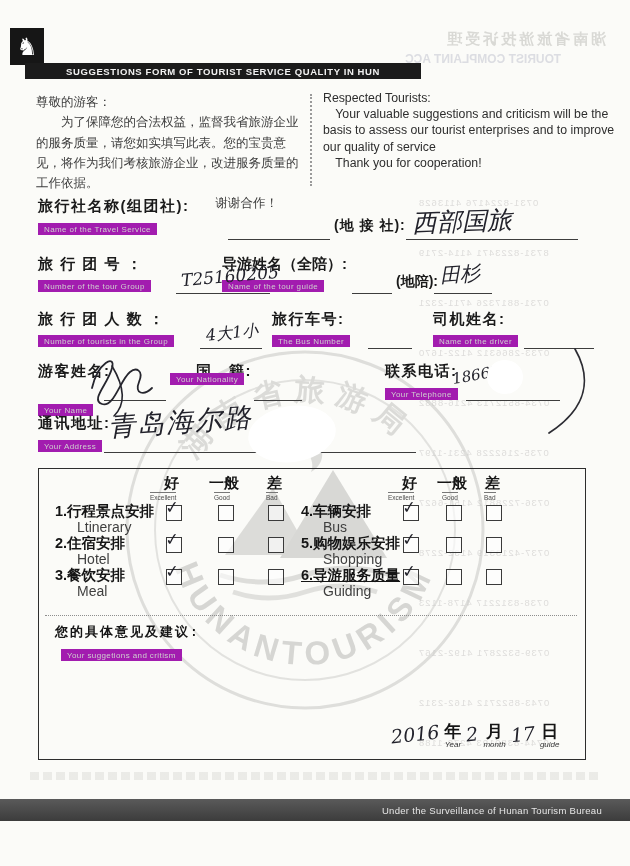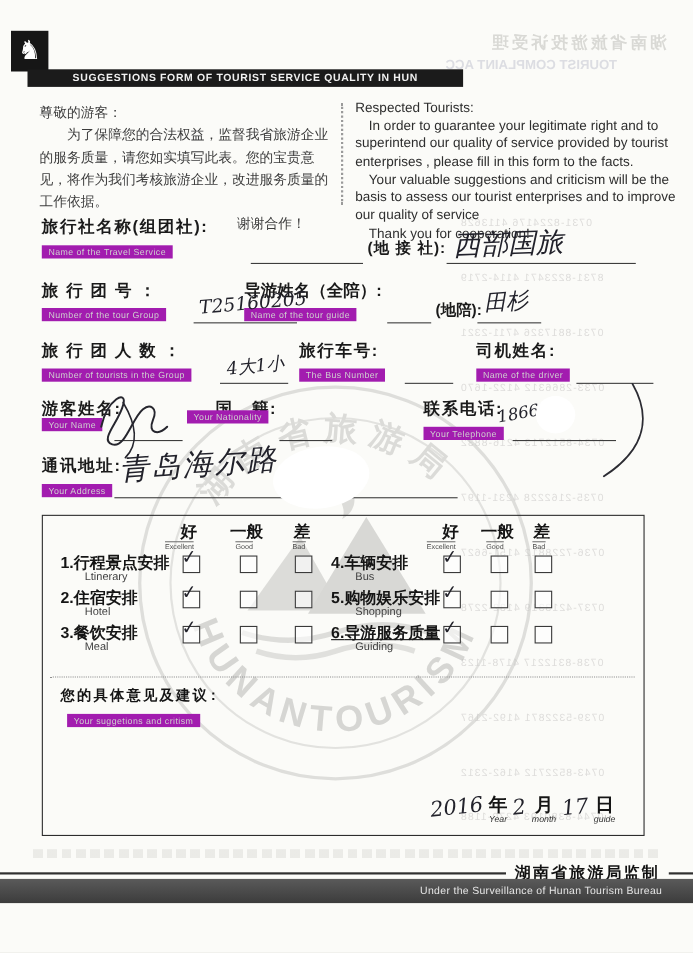--- a/index.html
+++ b/index.html
@@ -35,21 +35,21 @@
   .ul{border-bottom:1.6px solid #3d3d3d;z-index:4;}
   .hw{font-family:"DejaVu Serif",serif;font-style:italic;color:#22222b;z-index:6;white-space:nowrap;}
   .blob{background:#ffffff;border-radius:50%;z-index:7;}
   .ink{z-index:8;}
   
   .box{left:38px;top:468px;width:546px;height:290px;border:1.6px solid #2d2d2d;z-index:5;background:transparent;}
   .box .abs{position:absolute;}
   .colcn{font-weight:bold;font-size:15px;color:#151515;}
   .colen{font-size:6.5px;color:#4a4a4a;border-top:1px solid #777;padding-top:1px;}
   .item-cn{font-weight:bold;font-size:14.5px;color:#151515;white-space:nowrap;}
-  .item-en{font-size:10px;color:#3f3f3f;padding-left:22px;}
+  .item-en{font-size:14px;color:#3f3f3f;padding-left:22px;}
   .cb{width:14px;height:14px;border:1.6px solid #3a3a3a;background:rgba(255,255,255,.6);}
   .ck{font-size:17px;color:#23232b;transform:rotate(-6deg);z-index:6;font-family:"DejaVu Sans",sans-serif;}
   .dotline{border-top:1.6px dotted #8e8e8e;}
   .sug-lbl{font-weight:bold;font-size:13px;letter-spacing:2px;color:#151515;font-family:Liberation Mono, monospace;}
   
   .date-row{display:flex;align-items:flex-end;gap:5px;z-index:6;}
   .date-unit{display:flex;flex-direction:column;align-items:center;line-height:1;}
   .date-unit .cjk{font-weight:bold;font-size:17px;color:#151515;}
   .date-unit .en{font-size:8px;color:#333;margin-top:1px;font-style:italic;}
   .date-hw{font-family:"DejaVu Serif",serif;font-style:italic;font-size:19px;color:#22222b;
@@ -113,21 +113,20 @@
   <div class="abs en-bar">SUGGESTIONS FORM OF TOURIST SERVICE QUALITY IN HUN</div>
 
   <div class="abs notice-cn">
     <div>尊敬的游客：</div>
     <div class="body">为了保障您的合法权益，监督我省旅游企业的服务质量，请您如实填写此表。您的宝贵意见，将作为我们考核旅游企业，改进服务质量的工作依据。</div>
     <div class="closing">谢谢合作！</div>
   </div>
   <div class="abs divider"></div>
   <div class="abs notice-en">
     <p>Respected Tourists:</p>
-    <p class="ind">In order to guarantee your legitimate right and to superintend our quality of service provided by tourist enterprises , please fill in this form to the facts.</p>
     <p class="ind">Your valuable suggestions and criticism will be the basis to assess our tourist enterprises and to improve our quality of service</p>
     <p class="ind">Thank you for cooperation!</p>
   </div>
 
   <div class="abs lbl" style="left:38px;top:197px;">旅行社名称(组团社):</div>
   <div class="abs chip" style="left:38px;top:223px;">Name of the Travel Service</div>
   <div class="abs ul" style="left:228px;top:226px;width:102px;height:13px;"></div>
   <div class="abs lbl2" style="left:334px;top:217px;letter-spacing:1px;">(地 接 社):</div>
   <div class="abs hw" style="left:412px;top:205px;font-size:25px;transform:rotate(-2deg);">西部国旅</div>
   <div class="abs ul" style="left:406px;top:226px;width:172px;height:13px;"></div>
@@ -148,21 +147,21 @@
   <div class="abs hw" style="left:206px;top:323px;font-size:16px;transform:rotate(-6deg);">4大1小</div>
   <div class="abs ul" style="left:200px;top:336px;width:62px;height:12px;"></div>
   <div class="abs lbl" style="left:238px;top:310px;left:272px;">旅行车号:</div>
   <div class="abs chip" style="left:272px;top:335px;">The Bus Number</div>
   <div class="abs ul" style="left:368px;top:336px;width:44px;height:12px;"></div>
   <div class="abs lbl" style="left:433px;top:310px;">司机姓名:</div>
   <div class="abs chip" style="left:433px;top:335px;">Name of the driver</div>
   <div class="abs ul" style="left:524px;top:336px;width:70px;height:12px;"></div>
 
   <div class="abs lbl" style="left:38px;top:362px;">游客姓名:</div>
-  <div class="abs chip" style="left:38px;top:380px;">Your Name</div>
+  <div class="abs chip" style="left:38px;top:404px;">Your Name</div>
   <div class="abs ul" style="left:104px;top:388px;width:62px;height:12px;"></div>
   <svg class="abs ink" style="left:78px;top:352px;" width="100" height="66" viewBox="0 0 100 66">
     <path d="M14,36 C20,10 38,2 34,16 C30,32 12,48 24,52 C36,56 42,28 52,20 C58,15 66,18 61,30 C56,42 66,44 74,36" fill="none" stroke="#26262e" stroke-width="1.8" stroke-linecap="round"></path>
     <path d="M34,14 C46,34 48,52 36,64" fill="none" stroke="#26262e" stroke-width="1.6" stroke-linecap="round"></path>
   </svg>
   <div class="abs lbl" style="left:196px;top:362px;">国　籍:</div>
   <div class="abs chip" style="left:170px;top:373px;">Your Nationality</div>
   <div class="abs ul" style="left:254px;top:388px;width:48px;height:12px;"></div>
   <div class="abs lbl" style="left:385px;top:362px;">联系电话:</div>
   <div class="abs chip" style="left:385px;top:388px;">Your Telephone</div>
@@ -266,22 +265,17 @@
         <span class="en">month</span>
       </span>
       <span class="date-hw">17</span>
       <span class="date-unit">
         <span class="cjk">日</span>
         <span class="en">guide</span>
       </span>
     </div>
   </div>
 
-  <div class="abs footer-line">
-    <span class="rule"></span>
-    <span class="footer-cn">湖南省旅游局监制</span>
-    <span class="rule-end"></span>
-  </div>
   <div class="abs footer-bar">
     <span class="footer-en">Under the Surveillance of Hunan Tourism Bureau</span>
   </div>
 
 </div>
 
 </body></html>

